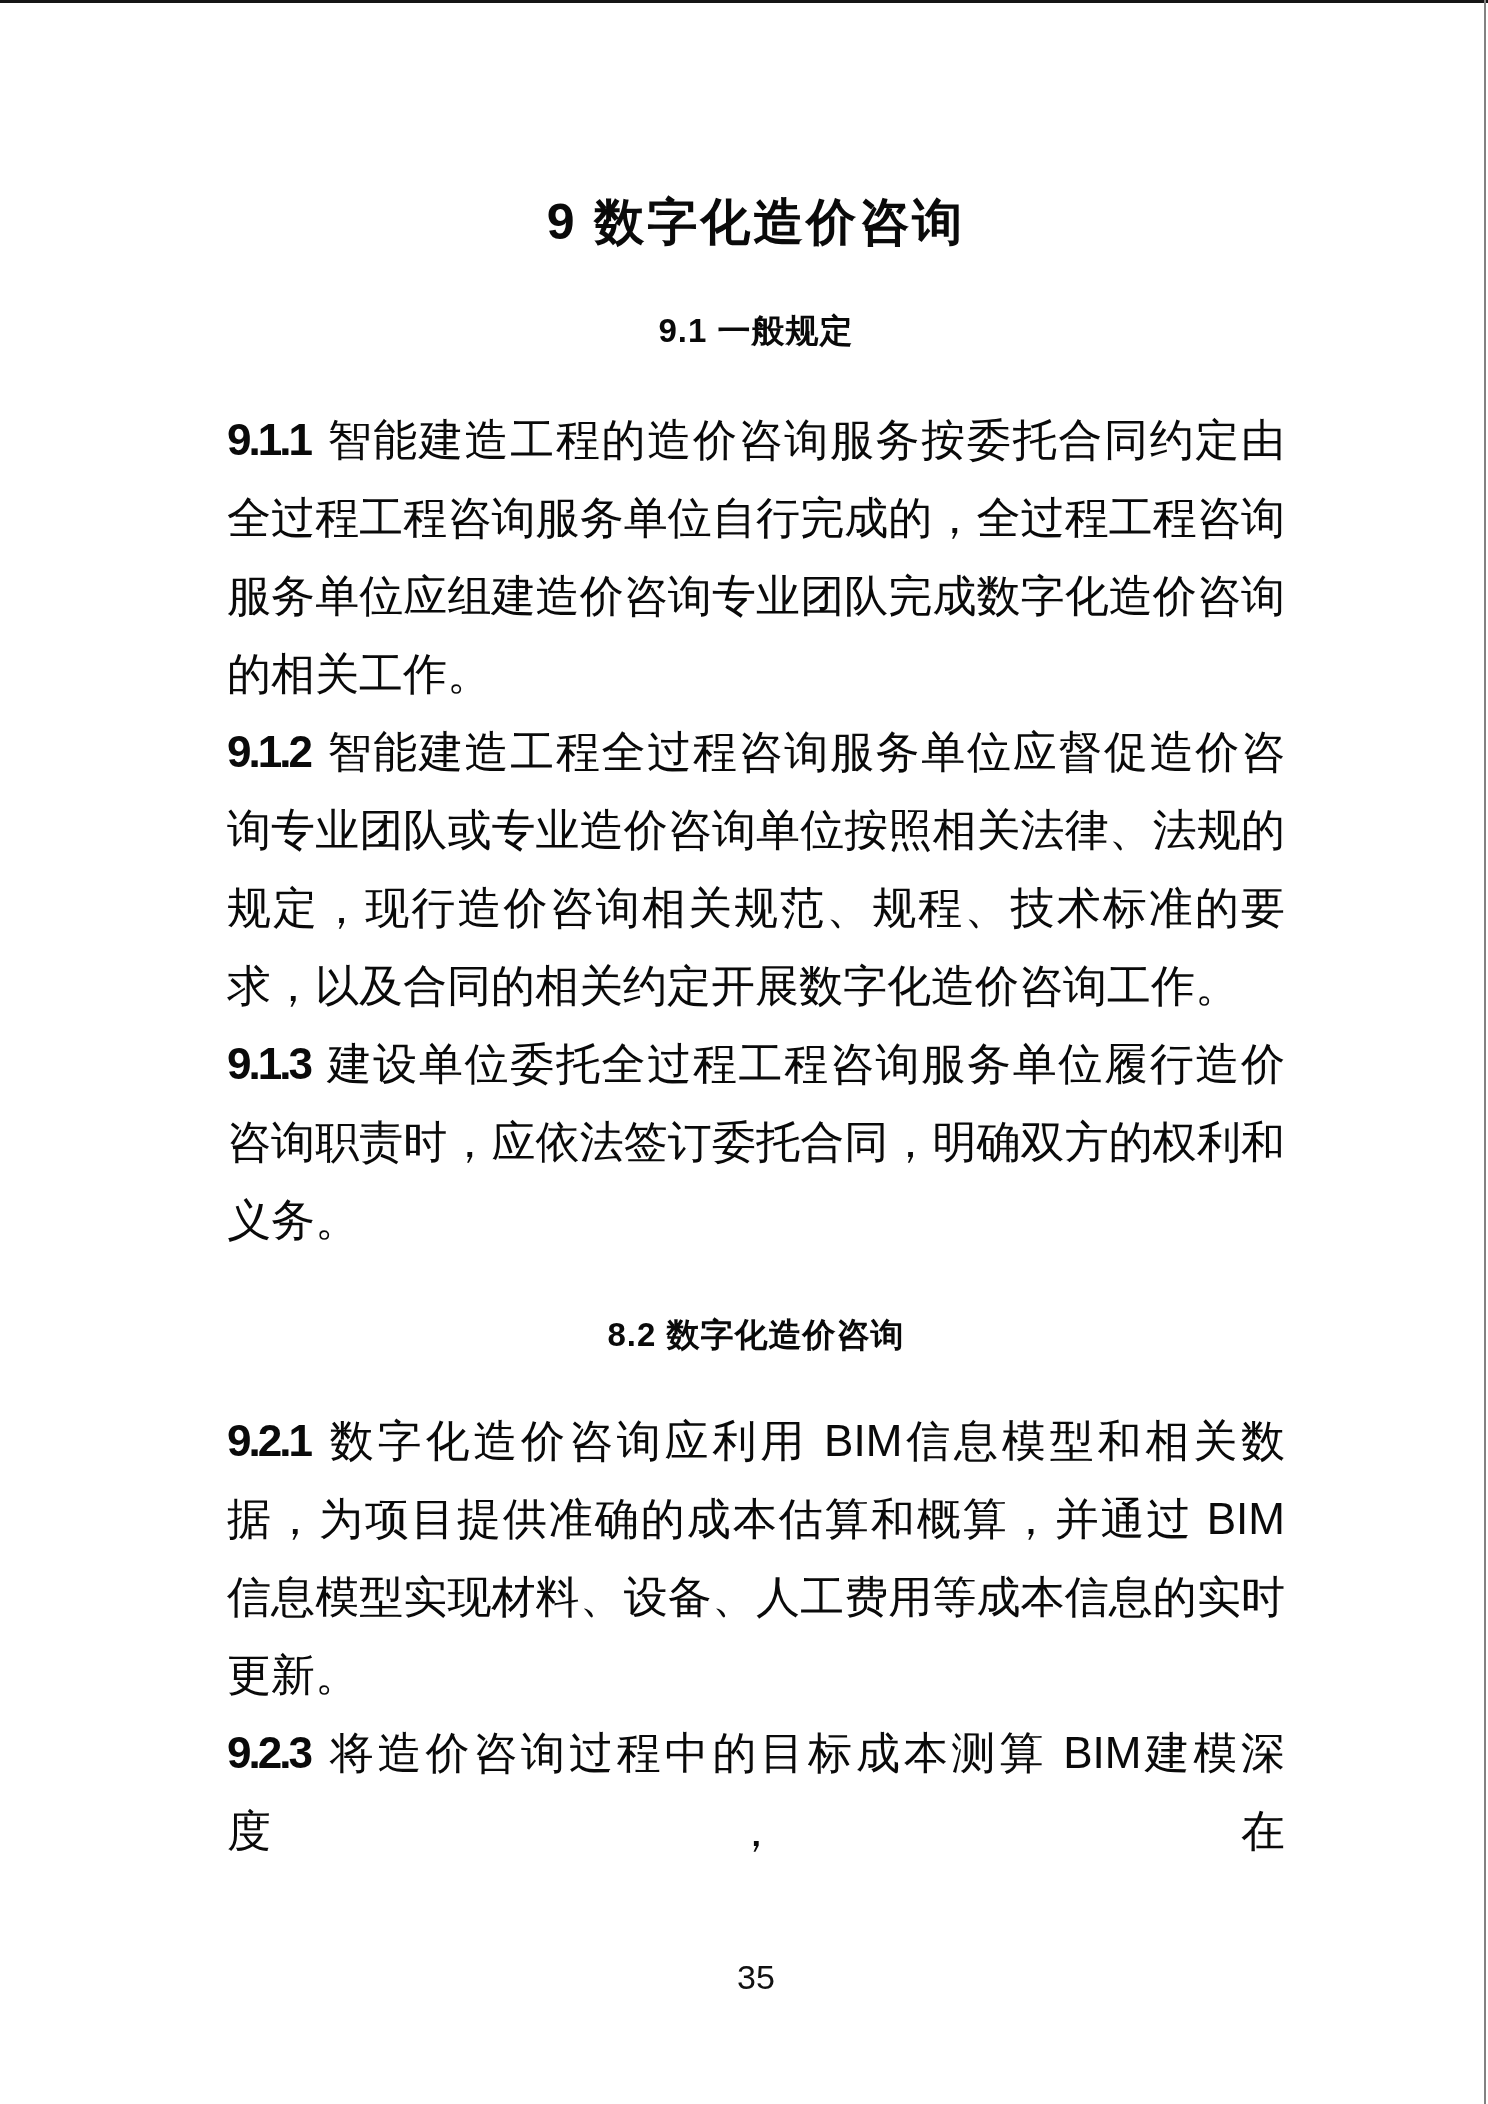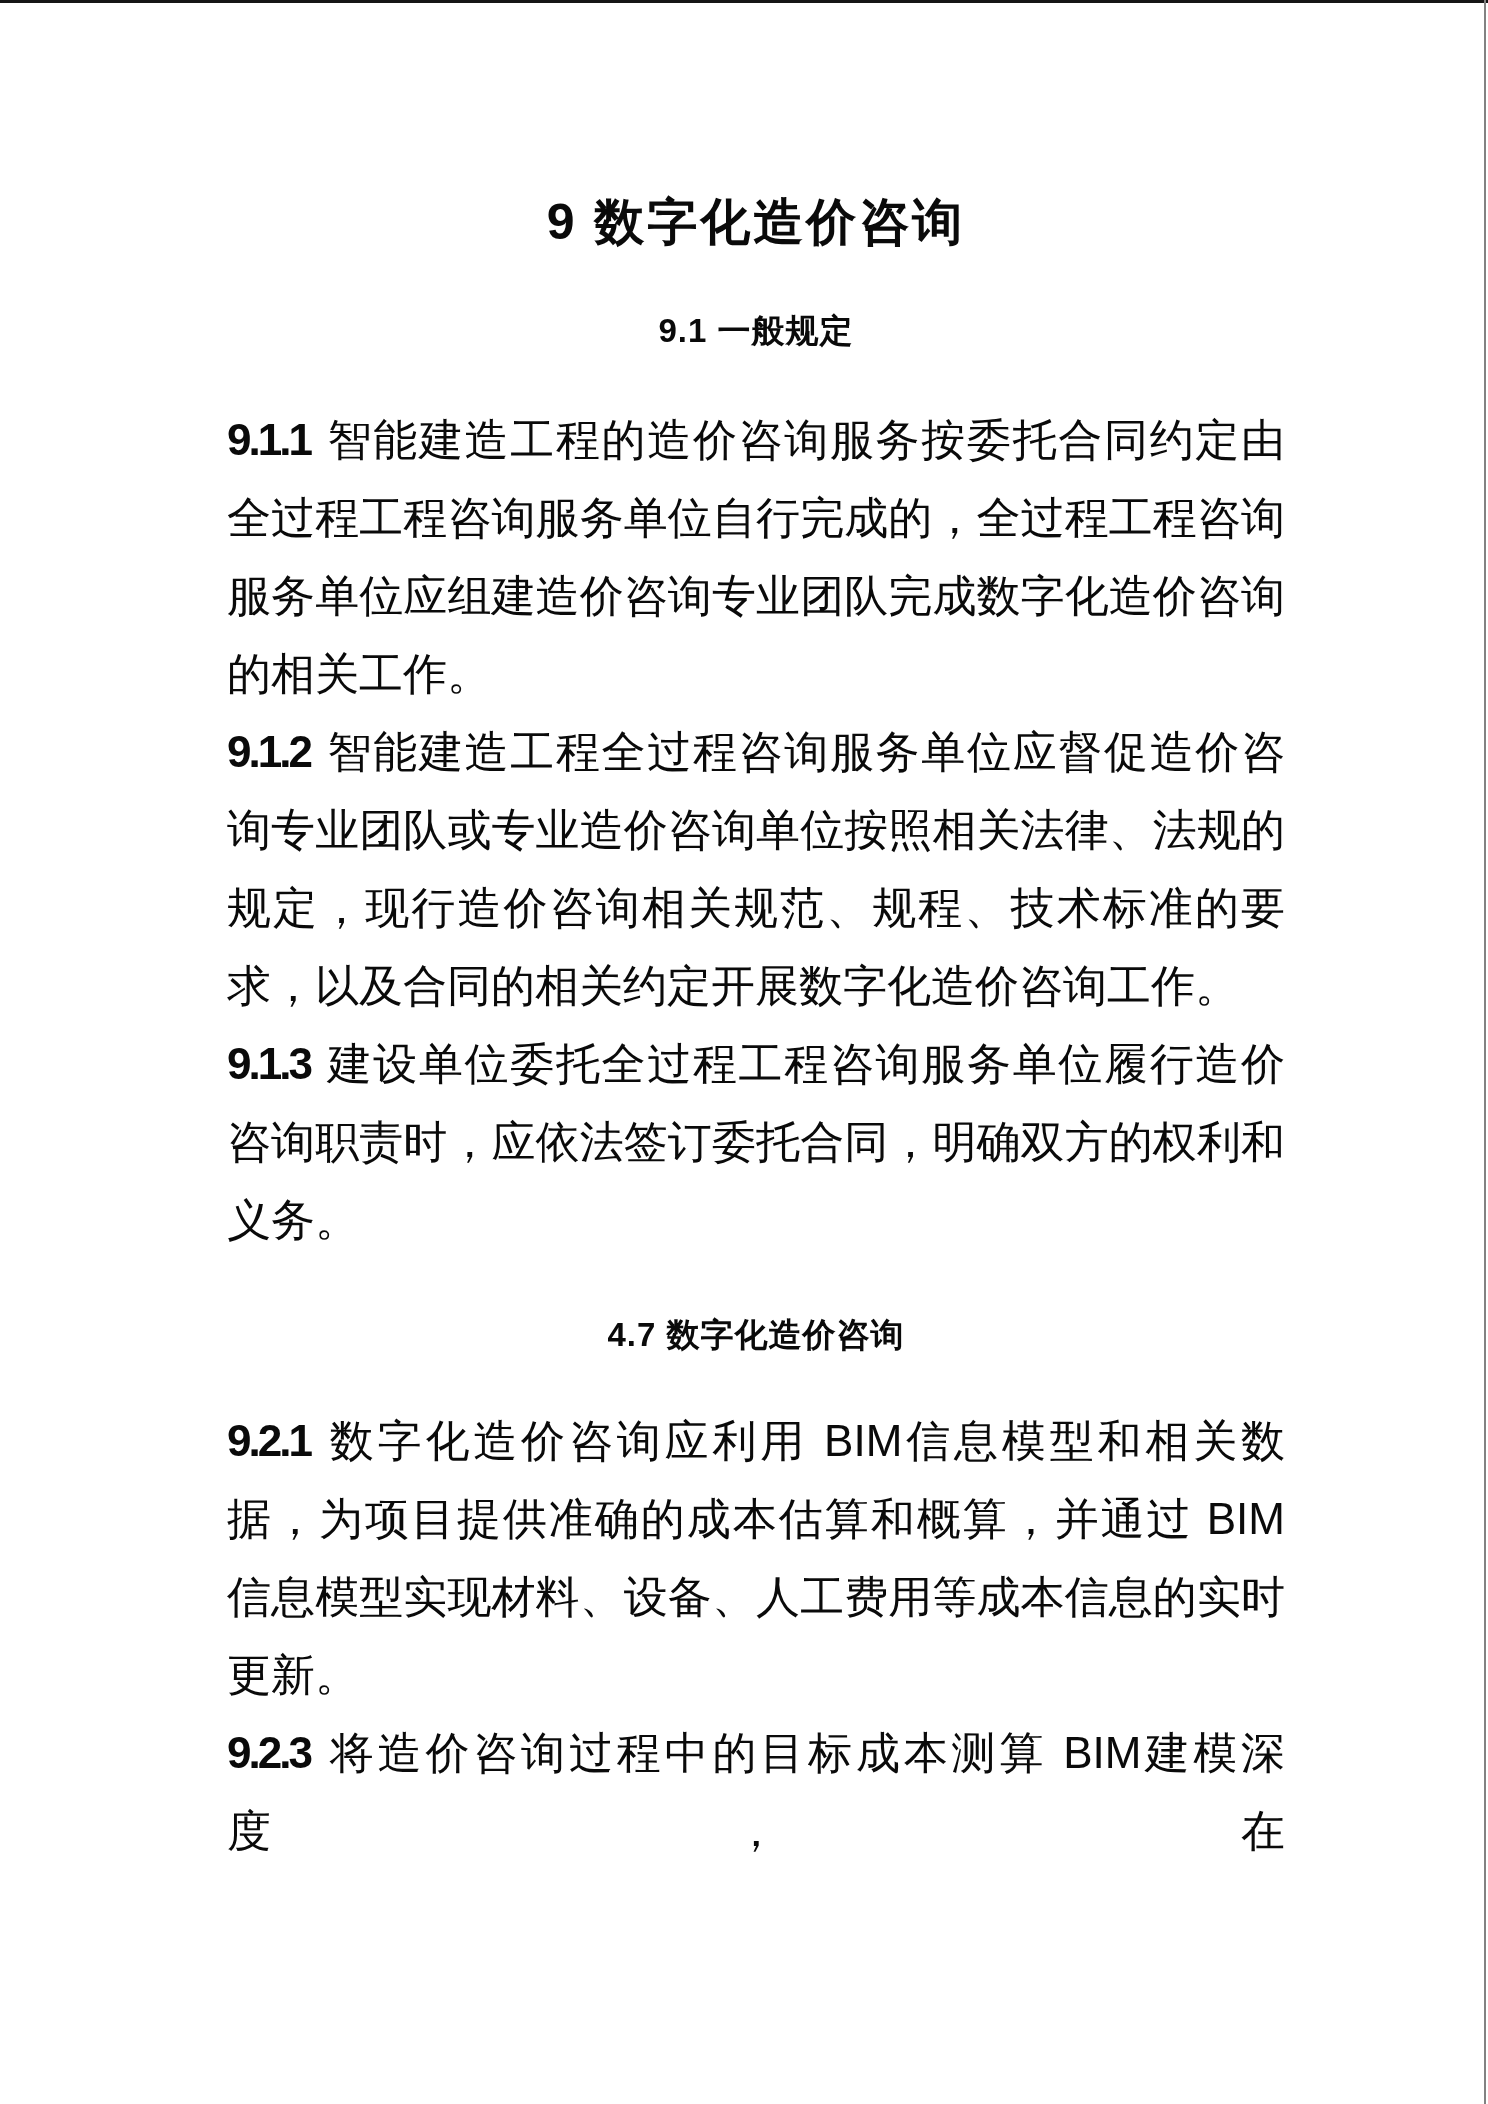--- a/index.html
+++ b/index.html
@@ -91,22 +91,23 @@
     <h1 class="chapter-title">9 数字化造价咨询</h1>
 
     <h2 class="section-heading heading-first">9.1 一般规定</h2>
 
     <div class="clauses clauses-first">
       <p class="clause"><span class="clause-num">9.1.1</span><span class="clause-text">智能建造工程的造价咨询服务按委托合同约定由全过程工程咨询服务单位自行完成的，全过程工程咨询服务单位应组建造价咨询专业团队完成数字化造价咨询的相关工作。</span></p>
       <p class="clause"><span class="clause-num">9.1.2</span><span class="clause-text">智能建造工程全过程咨询服务单位应督促造价咨询专业团队或专业造价咨询单位按照相关法律、法规的规定，现行造价咨询相关规范、规程、技术标准的要求，以及合同的相关约定开展数字化造价咨询工作。</span></p>
       <p class="clause"><span class="clause-num">9.1.3</span><span class="clause-text">建设单位委托全过程工程咨询服务单位履行造价咨询职责时，应依法签订委托合同，明确双方的权利和义务。</span></p>
     </div>
 
-    <h2 class="section-heading heading-second">4.7 数字化造价咨询</h2>
+    <h2 class="section-heading heading-second">8.2 数字化造价咨询</h2>
 
     <div class="clauses clauses-second">
       <p class="clause"><span class="clause-num">9.2.1</span><span class="clause-text">数字化造价咨询应利用 BIM信息模型和相关数据，为项目提供准确的成本估算和概算，并通过 BIM信息模型实现材料、设备、人工费用等成本信息的实时更新。</span></p>
       <p class="clause cut-off"><span class="clause-num">9.2.3</span><span class="clause-text">将造价咨询过程中的目标成本测算 BIM建模深度，在</span></p>
     </div>
 
+    <div class="page-number">35</div>
 
   </div>
 </div>
 
 </body></html>

